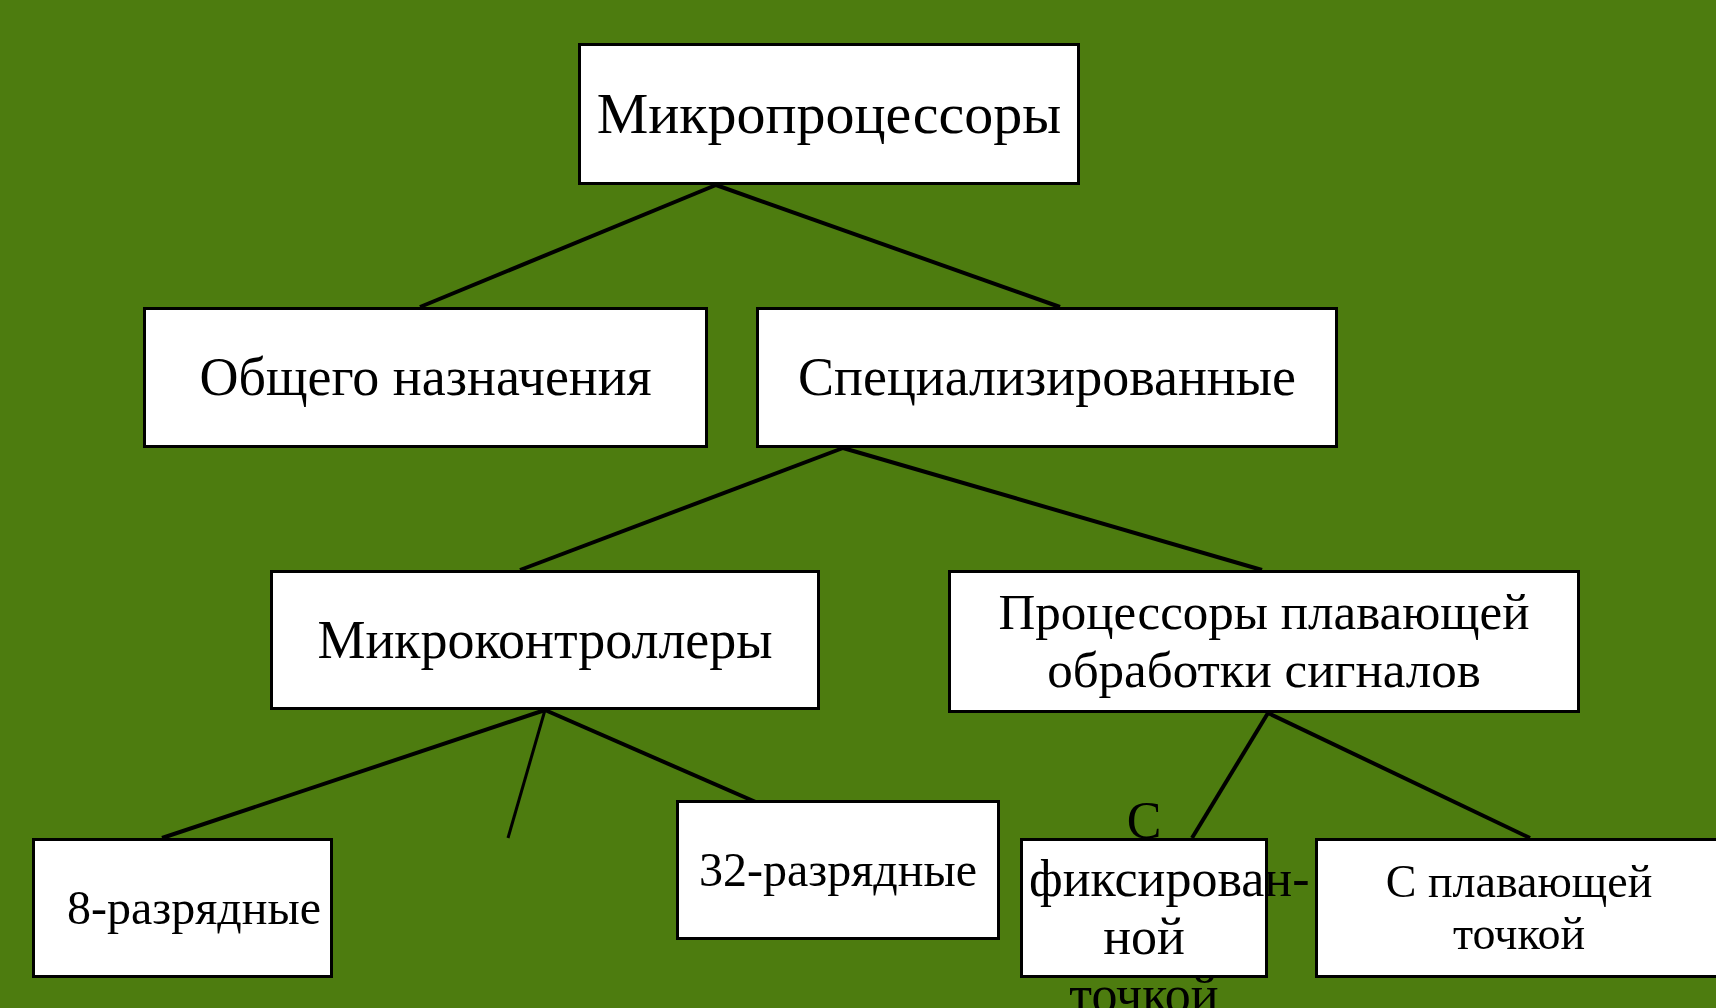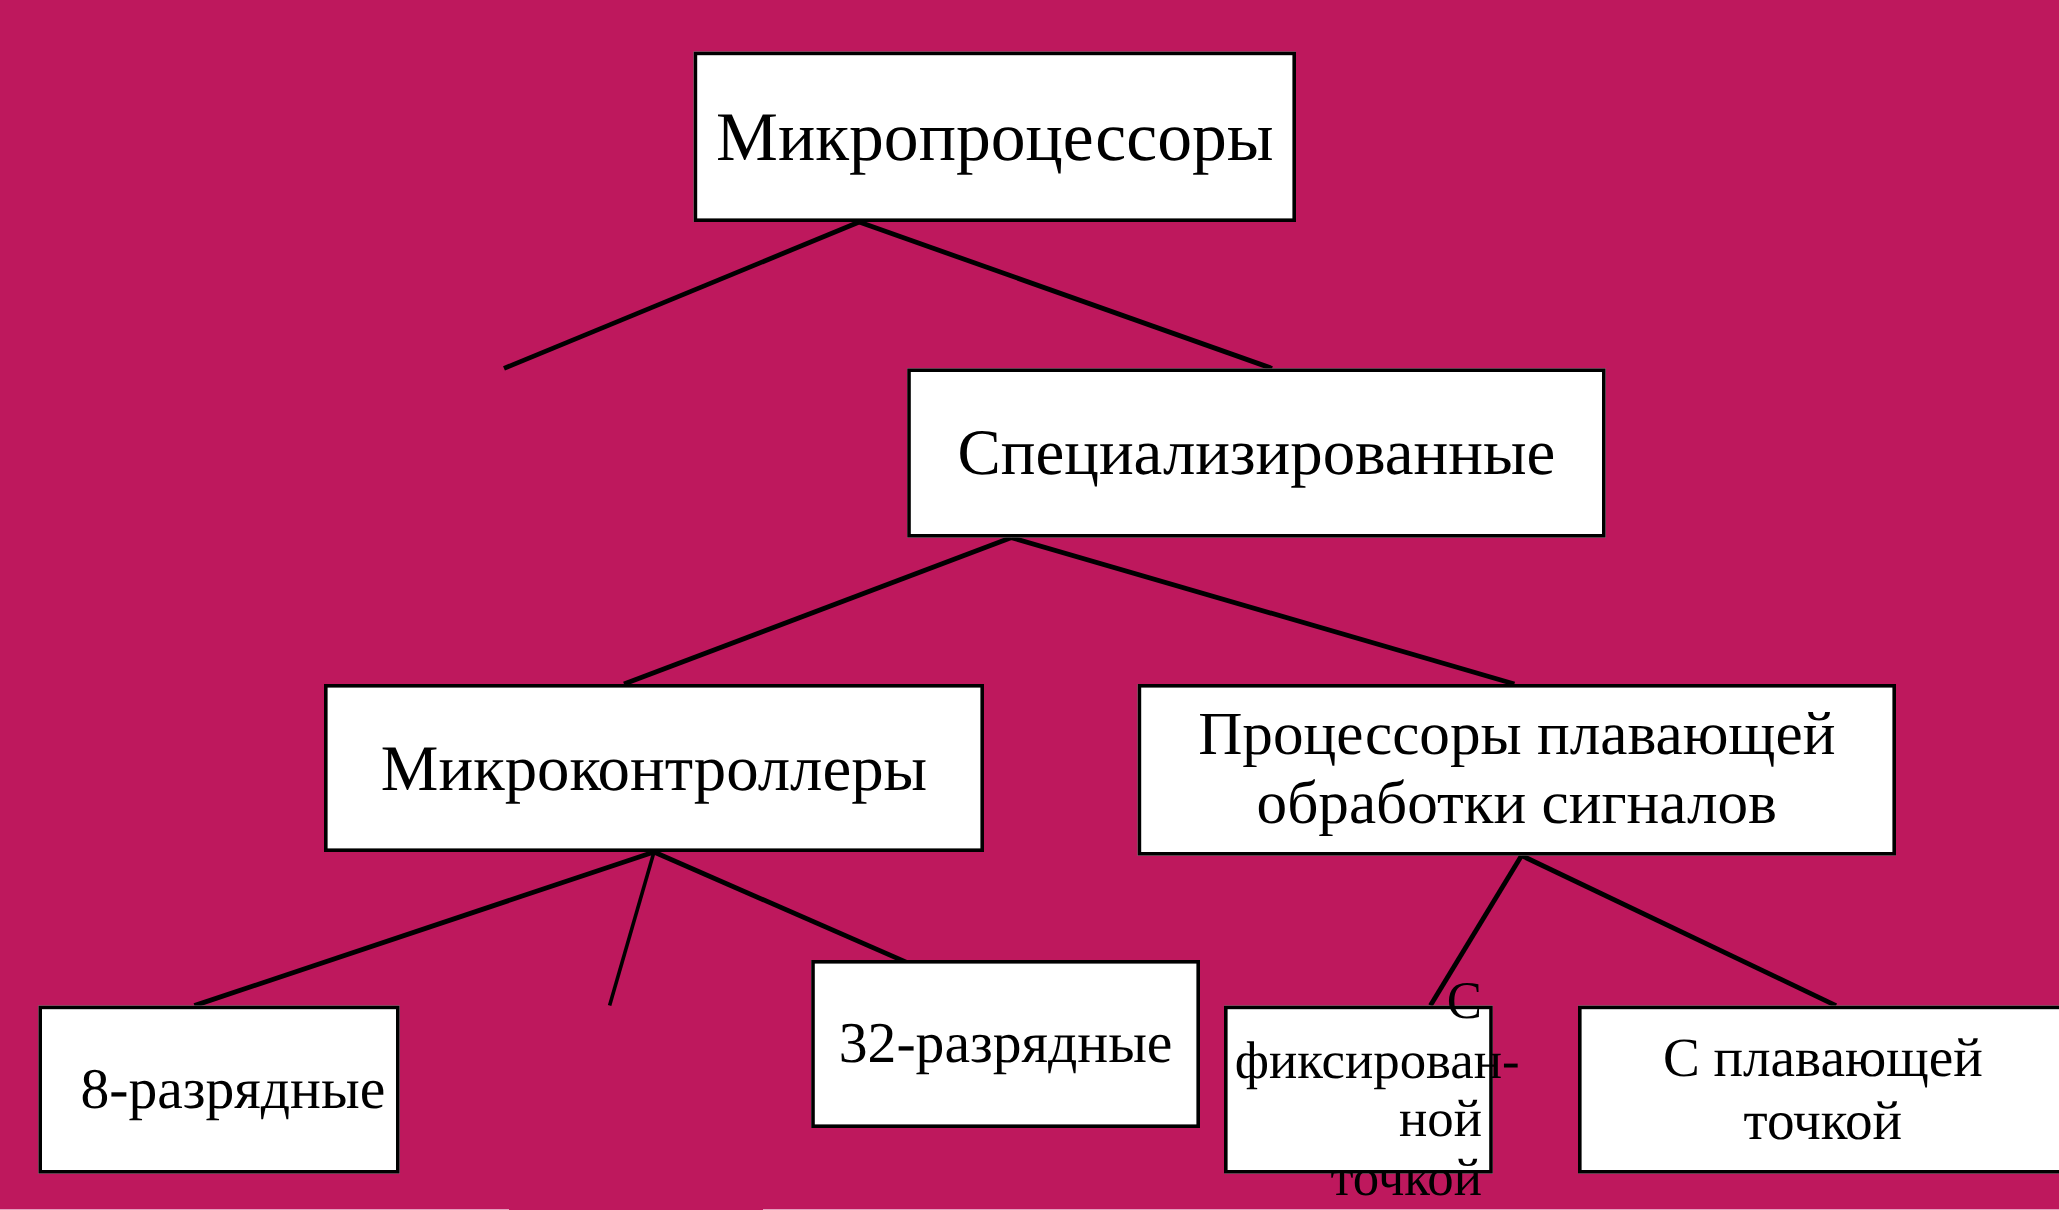--- a/index.html
+++ b/index.html
@@ -9,21 +9,21 @@
     background: #ffffff;
   }
   body {
     font-family: "Liberation Serif", "DejaVu Serif", serif;
     color: #000000;
   }
   #diagram-root {
     position: relative;
     width: 1716px;
     height: 1008px;
-    background: #be185d;
+    background: #4d7c0f;
     overflow: hidden;
   }
   #connector-layer {
     position: absolute;
     left: 0;
     top: 0;
     width: 1716px;
     height: 1008px;
     pointer-events: none;
   }
@@ -48,21 +48,21 @@
   }
   
   #node-root        { left: 578px;  top: 43px;  width: 502px; height: 142px; font-size: 58px; }
   #node-general     { left: 143px;  top: 307px; width: 565px; height: 141px; font-size: 54px; }
   #node-special     { left: 756px;  top: 307px; width: 582px; height: 141px; font-size: 54px; }
   #node-mcu         { left: 270px;  top: 570px; width: 550px; height: 140px; font-size: 54px; }
   #node-dsp         { left: 948px;  top: 570px; width: 632px; height: 143px; font-size: 51px; }
   #node-bit8        { left: 32px;   top: 838px; width: 301px; height: 140px; font-size: 48px; padding-left: 23px; }
   #node-bit16       { left: 346px;  top: 838px; width: 318px; height: 140px; font-size: 48px; }
   #node-bit32       { left: 676px;  top: 800px; width: 324px; height: 140px; font-size: 48px; }
-  #node-fixed       { left: 1020px; top: 838px; width: 224px; height: 140px; font-size: 44px; text-align: right; }
+  #node-fixed       { left: 1020px; top: 838px; width: 248px; height: 140px; font-size: 52px; }
   #node-float       { left: 1315px; top: 838px; width: 408px; height: 140px; font-size: 46px; }
 </style>
 </head>
 <body>
 
 <div id="diagram-root">
 
   <svg id="connector-layer" viewBox="0 0 1716 1008" width="1716" height="1008" xmlns="http://www.w3.org/2000/svg">
     <g stroke="#000000" stroke-width="4" fill="none" stroke-linecap="butt">
 
@@ -78,20 +78,23 @@
 
       <line x1="1268" y1="713" x2="1192" y2="838"></line>
       <line x1="1268" y1="713" x2="1530" y2="838"></line>
     </g>
   </svg>
 
   <div class="node-box" id="node-root">
     <span class="node-label">Микропроцессоры</span>
   </div>
 
+  <div class="node-box" id="node-general">
+    <span class="node-label">Общего назначения</span>
+  </div>
 
   <div class="node-box" id="node-mcu">
     <span class="node-label">Микроконтроллеры</span>
   </div>
 
   <div class="node-box" id="node-special">
     <span class="node-label">Специализированные</span>
   </div>
 
   <div class="node-box" id="node-dsp">

